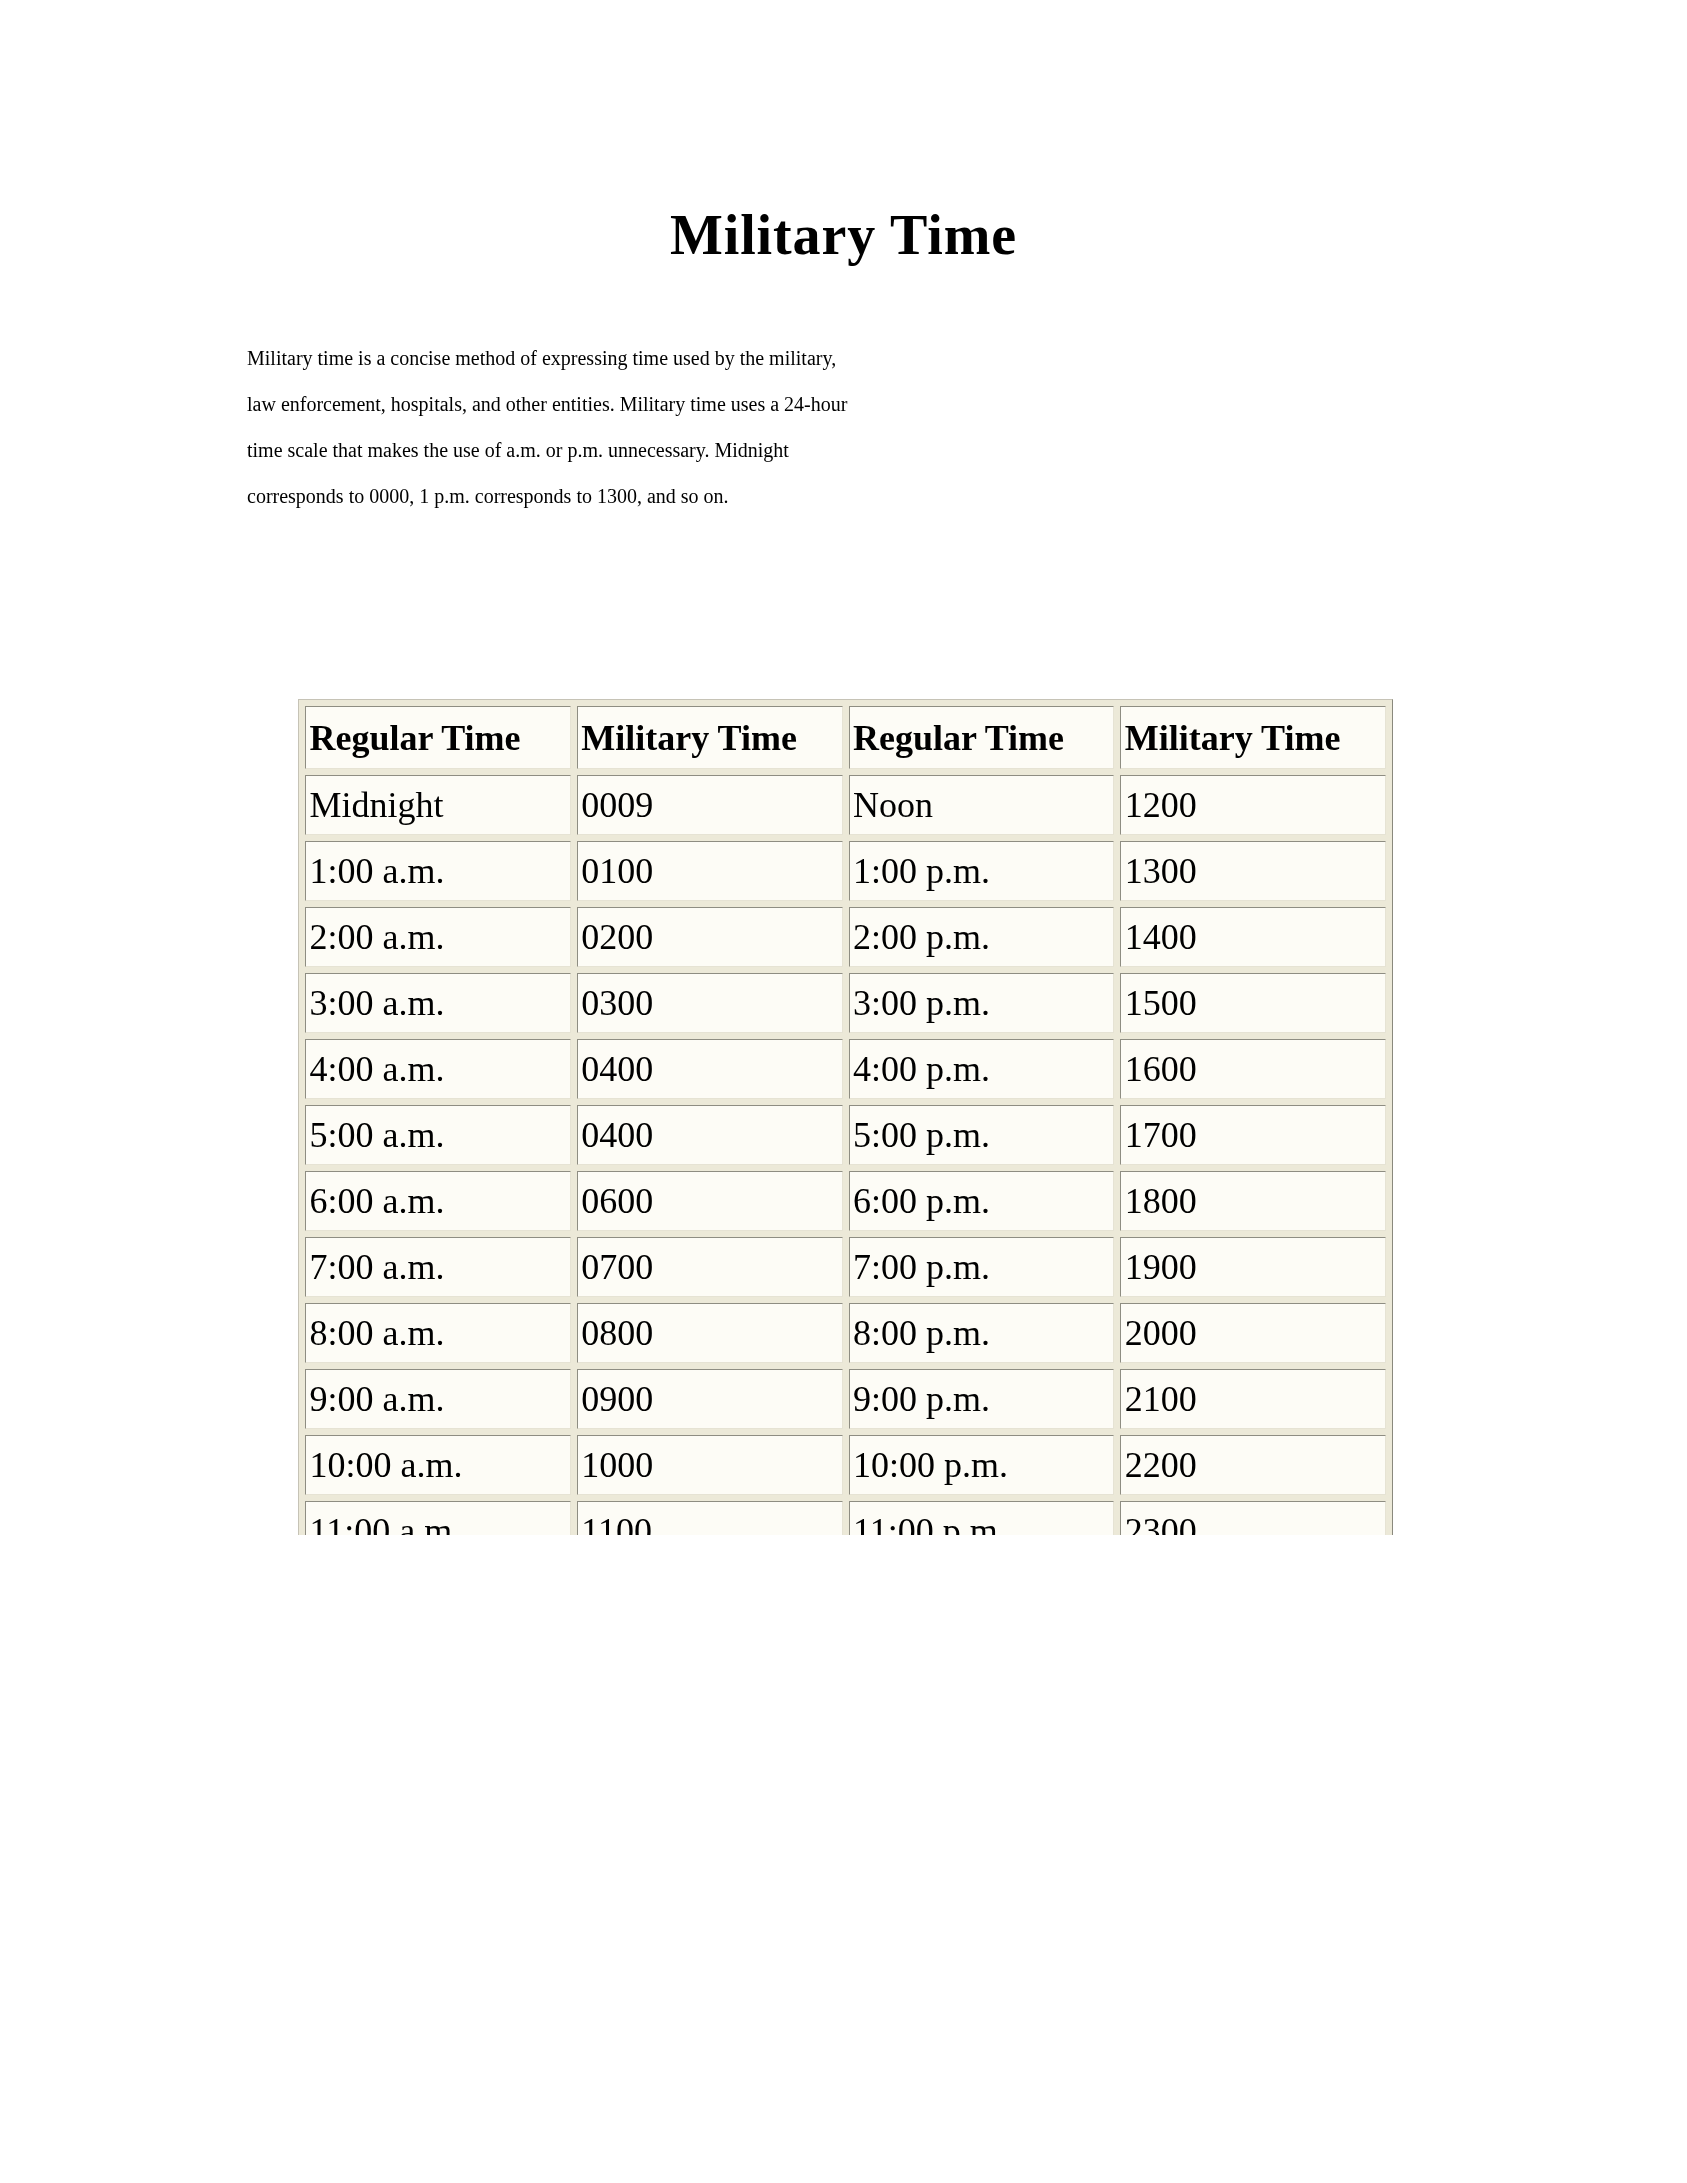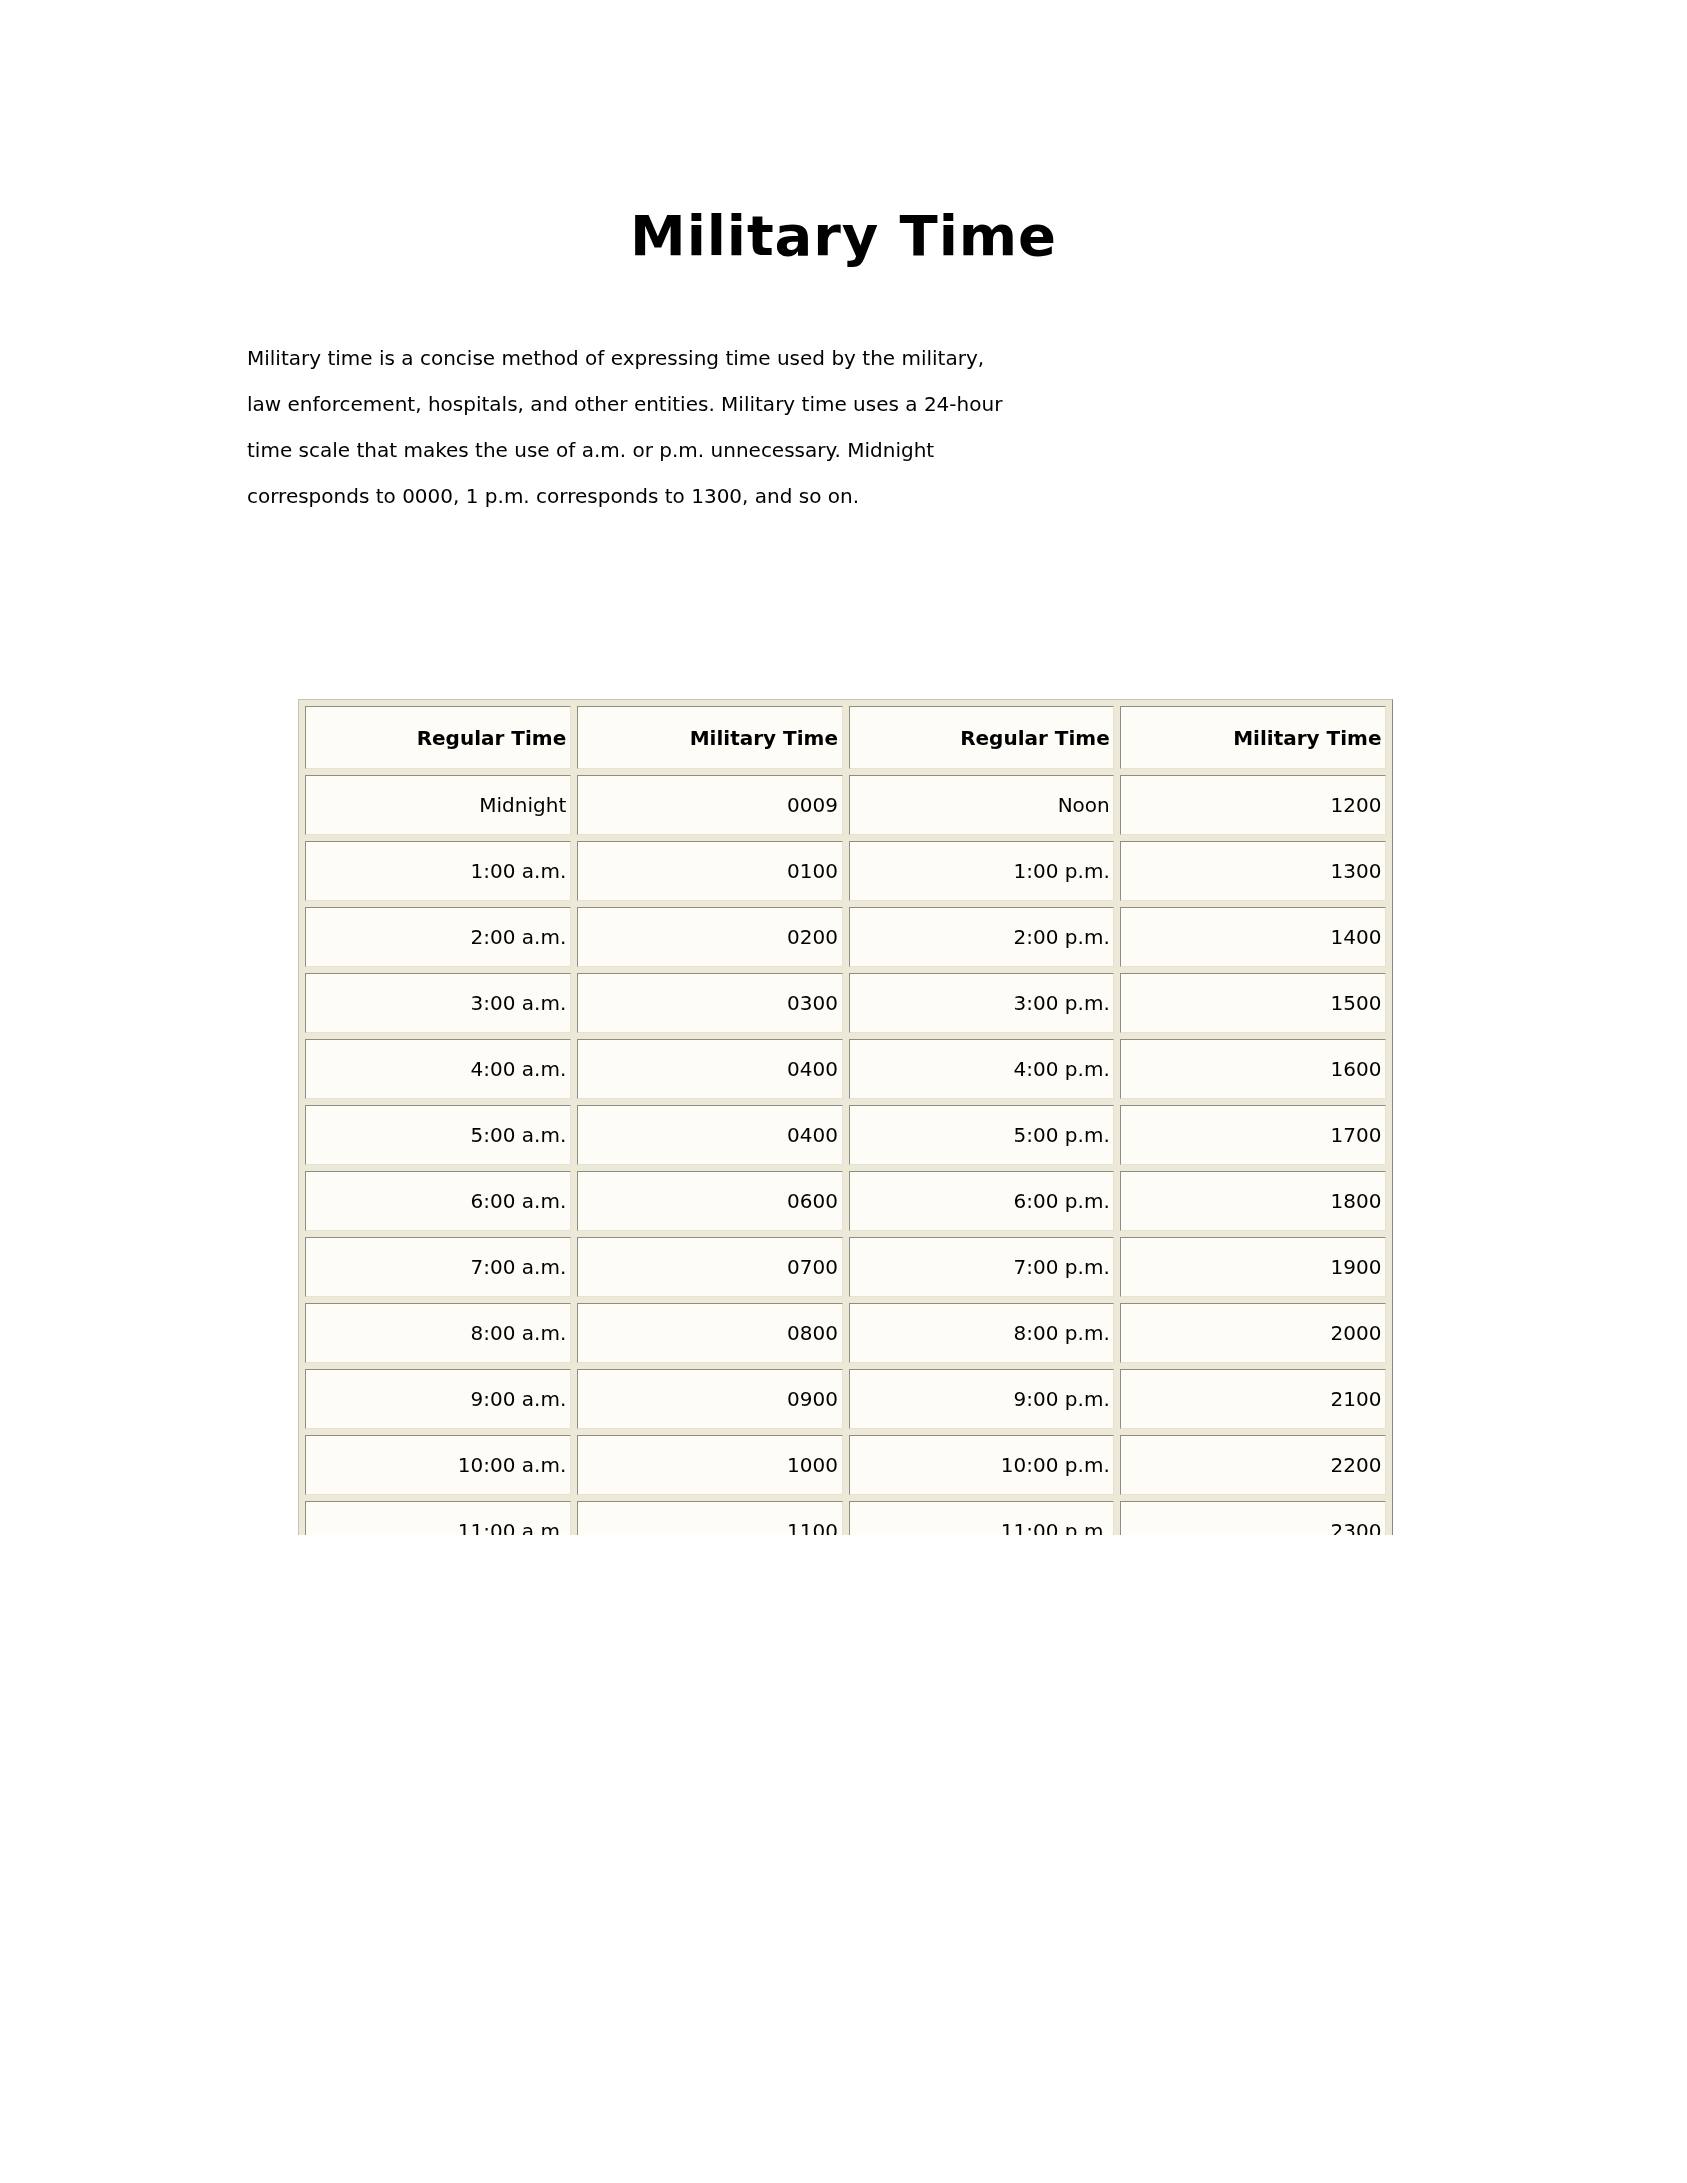--- a/index.html
+++ b/index.html
@@ -10,20 +10,21 @@
     background: #ffffff;
     font-family: "DejaVu Sans", "Liberation Sans", sans-serif;
     color: #000000;
   }
 
   .page {
     position: relative;
     width: 1687px;
     height: 1535px;
     overflow: hidden;
+    font-family: Liberation Serif, serif;
   }
 
   .doc-title {
     position: absolute;
     top: 203px;
     left: 0;
     right: 0;
     text-align: center;
     font-size: 56px;
     font-weight: bold;
@@ -60,27 +61,27 @@
     border-width: 1.7px;
     border-color: #c6c3b6 #8a897d #8a897d #c6c3b6; 
     width: 1095px;
     table-layout: fixed;
   }
 
   table.conv-table th,
   table.conv-table td {
     width: 25%;
     height: 60px;
-    text-align: right;
+    text-align: left;
     vertical-align: middle;
     background: #fdfcf6;
     border-style: solid;
     border-width: 1.7px;
     border-color: #8e8d82 #e6e3d4 #e6e3d4 #8e8d82; 
-    font-size: 20px;
+    font-size: 36px;
     font-weight: normal;
     padding: 0 3.5px;
   }
 
   table.conv-table th {
     font-weight: bold;
     height: 63px;
   }
 </style>
 </head>

